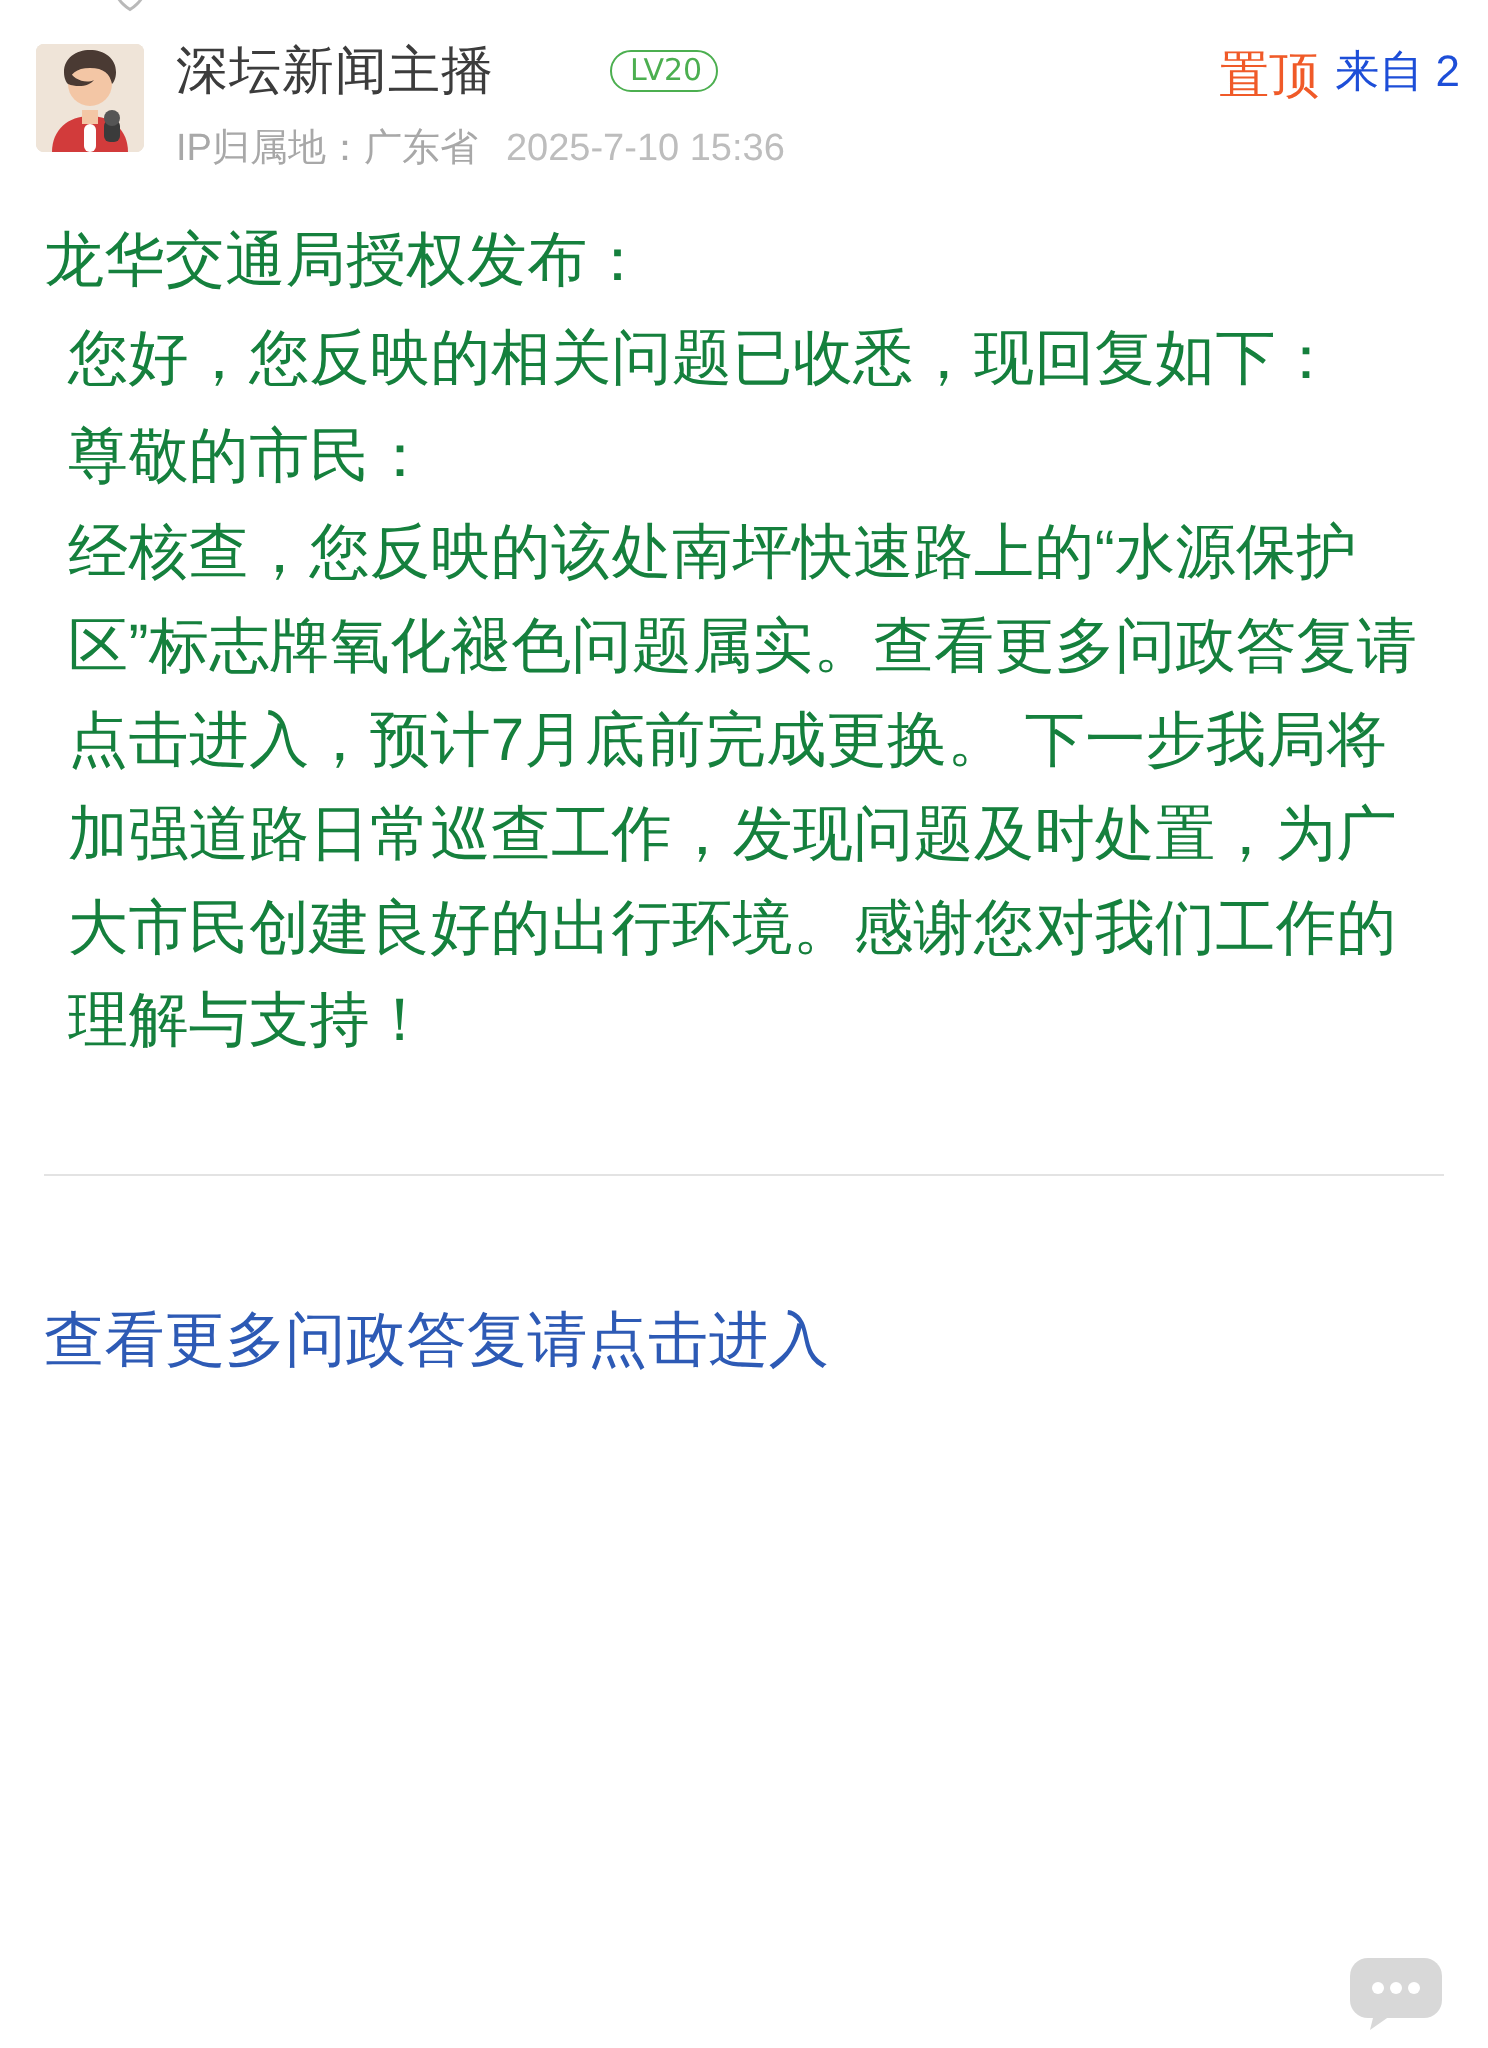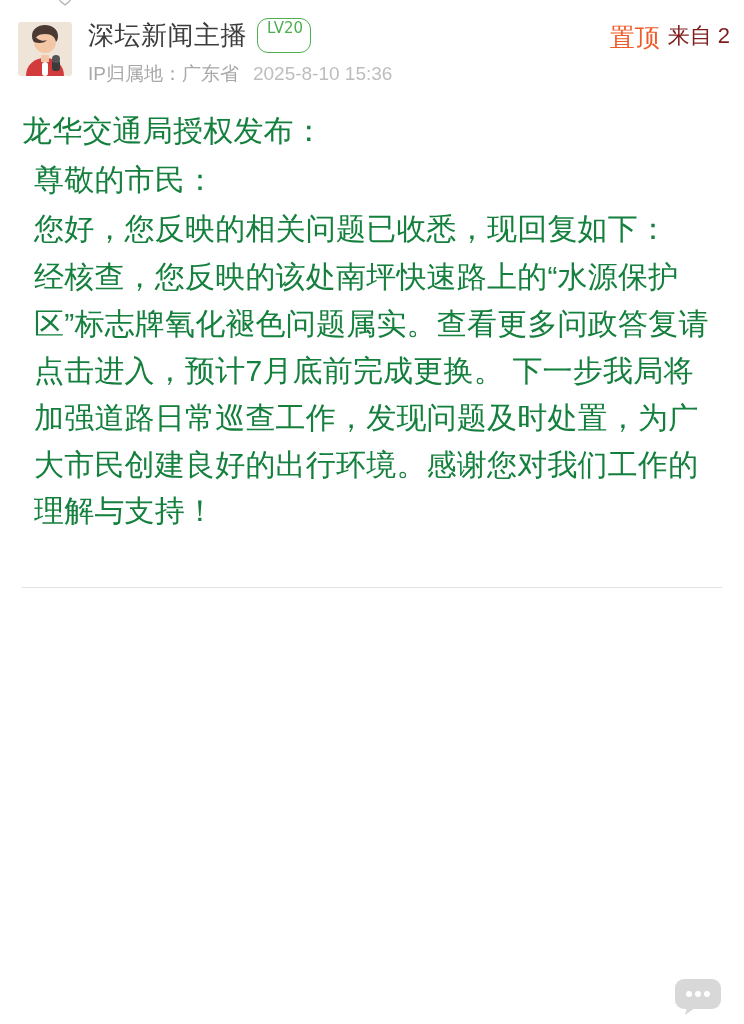--- a/index.html
+++ b/index.html
@@ -57,21 +57,23 @@
   }
   .avatar svg { display:block; }
 
   .header-text {
     margin-left: 16px;
     flex: 1 1 auto;
     min-width: 0;
   }
   .name-row {
     display: flex;
+    align-items: center;
     white-space: nowrap;
+    gap: 48px;
   }
   .author-name {
     font-size: 26px;
     color: #3c3c3c;
     letter-spacing: 0.5px;
   }
   .level-badge {
     margin-left: 10px;
     border: 1.5px solid #4caf50;
     color: #4caf50;
@@ -99,21 +101,21 @@
     top: 7px;
     display: flex;
     align-items: flex-start;
     white-space: nowrap;
   }
   .pin-label {
     color: #f05a28;
     font-size: 25px;
   }
   .from-label {
-    color: #7f1d1d;
+    color: #1d4ed8;
     font-size: 22px;
     margin-left: 8px;
   }
 
   
   .post-body {
     padding: 6px 22px 0 22px;
     color: #15803d;
     font-size: 30px;
     line-height: 1.56;
@@ -185,39 +187,42 @@
         <circle cx="38" cy="37" r="4" fill="#555"></circle>
       </svg>
     </div>
 
     <div class="header-text">
       <div class="name-row">
         <span class="author-name">深坛新闻主播</span>
         <span class="level-badge">LV20</span>
       </div>
       <div class="meta-row">
-        <span>IP归属地：</span><span>广东省</span><span class="meta-sep"></span><span class="meta-date">2025-8-10 15:36</span>
+        <span>IP归属地：</span><span>广东省</span><span class="meta-sep"></span><span class="meta-date">2025-7-10 15:36</span>
       </div>
     </div>
 
     <div class="header-right">
       <span class="pin-label">置顶</span>
       <span class="from-label">来自 2</span>
     </div>
   </div>
 
   <div class="post-body">
     <p>龙华交通局授权发布：</p>
+    <p class="indent">您好，您反映的相关问题已收悉，现回复如下：</p>
     <p class="indent">尊敬的市民：</p>
-    <p class="indent">您好，您反映的相关问题已收悉，现回复如下：</p>
     <p class="indent">经核查，您反映的该处南坪快速路上的“水源保护区”标志牌氧化褪色问题属实。查看更多问政答复请点击进入，预计7月底前完成更换。 下一步我局将加强道路日常巡查工作，发现问题及时处置，为广大市民创建良好的出行环境。感谢您对我们工作的理解与支持！</p>
   </div>
 
   <div class="divider"></div>
 
+  <div>
+    <span class="footer-link">查看更多问政答复请点击进入</span>
+  </div>
 
   <div class="comment-fab">
     <svg width="50" height="40" viewBox="0 0 50 40">
       <rect x="2" y="4" width="46" height="30" rx="9" fill="#d8d8d8"></rect>
       <path d="M14 32 L12 40 L22 33 Z" fill="#d8d8d8"></path>
       <circle cx="16" cy="19" r="3" fill="#ffffff"></circle>
       <circle cx="25" cy="19" r="3" fill="#ffffff"></circle>
       <circle cx="34" cy="19" r="3" fill="#ffffff"></circle>
     </svg>
   </div>

